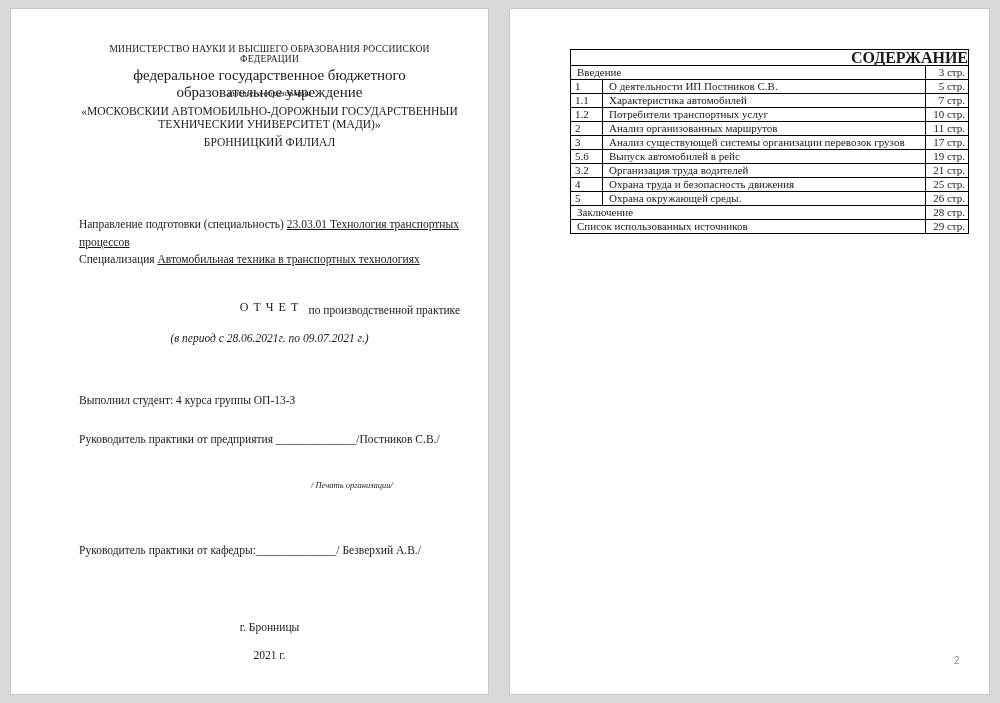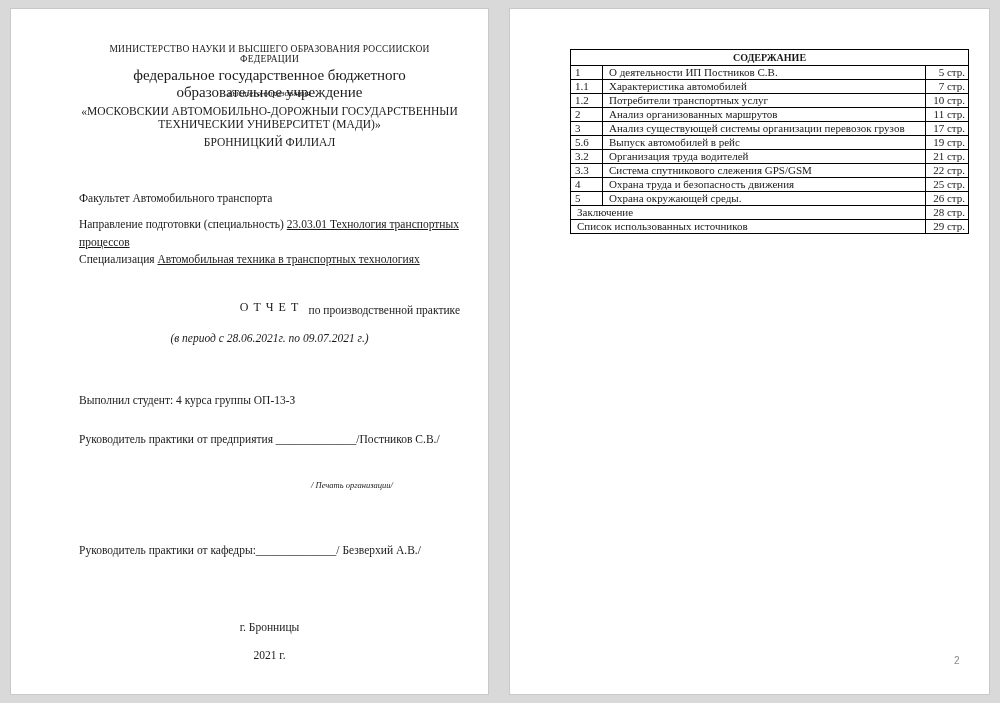--- a/index.html
+++ b/index.html
@@ -51,21 +51,21 @@
     font-size:11px;
   }
   .toc-table th, .toc-table td {
     border:1px solid #000;
     height:14px;
     padding:0 3px;
     line-height:13px;
     white-space:nowrap;
     overflow:hidden;
   }
-  .toc-table th { font-size:10px; font-weight:bold; text-align:center; padding:1px 0; }
+  .toc-table th { font-size:16px; font-weight:bold; text-align:right; padding:1px 0; }
   .toc-table td.num   { width:32px;  padding-left:4px; }
   .toc-table td.title { padding-left:6px; }
   .toc-table td.pg    { width:43px;  text-align:right; padding-right:3px; }
 
   .page-number {
     position:absolute; left:444px; top:646px;
     font-size:10px; color:#8a8a8a;
     font-family:"Liberation Sans","DejaVu Sans",sans-serif;
   }
 </style>
@@ -74,21 +74,20 @@
 
 <div class="canvas">
 
   <div class="page page-left">
     <div class="abs ctr ministry">МИНИСТЕРСТВО НАУКИ И ВЫСШЕГО ОБРАЗОВАНИЯ РОССИИСКОИ ФЕДЕРАЦИИ</div>
     <div class="abs ctr institution">федеральное государственное бюджетного образовательное учреждение</div>
     <div class="abs ctr edu-level">высшего образования</div>
     <div class="abs ctr university">«МОСКОВСКИИ АВТОМОБИЛЬНО-ДОРОЖНЫИ ГОСУДАРСТВЕННЫИ ТЕХНИЧЕСКИИ УНИВЕРСИТЕТ (МАДИ)»</div>
     <div class="abs ctr branch">БРОННИЦКИЙ ФИЛИАЛ</div>
 
-    <div class="abs faculty">Факультет Автомобильного транспорта</div>
 
     <div class="abs direction"><span>Направление подготовки (специальность) </span><span class="u">23.03.01 Технология транспортных процессов</span></div>
 
     <div class="abs specialization"><span>Специализация </span><span class="u">Автомобильная техника в транспортных технологиях</span></div>
 
     <div class="abs ctr report-title">О Т Ч Е Т</div>
     <div class="abs ctr report-subtitle">по производственной практике</div>
     <div class="abs ctr report-period">(в период с 28.06.2021г. по 09.07.2021 г.)</div>
 
     <div class="abs student-line">Выполнил студент: 4 курса группы ОП-13-З</div>
@@ -101,20 +100,24 @@
   </div>
 
   <div class="page page-right">
     <table class="toc-table">
       <thead>
         <tr>
           <th colspan="3">СОДЕРЖАНИЕ</th>
         </tr>
       </thead>
       <tbody>
+          <tr>
+            <td class="title" colspan="2">Введение</td>
+            <td class="pg">3 стр.</td>
+          </tr>
           <tr>
             <td class="num">1</td>
             <td class="title">О деятельности ИП Постников С.В.</td>
             <td class="pg">5 стр.</td>
           </tr>
           <tr>
             <td class="num">1.1</td>
             <td class="title">Характеристика автомобилей</td>
             <td class="pg">7 стр.</td>
           </tr>
@@ -137,25 +140,20 @@
             <td class="num">5.6</td>
             <td class="title">Выпуск автомобилей в рейс</td>
             <td class="pg">19 стр.</td>
           </tr>
           <tr>
             <td class="num">3.2</td>
             <td class="title">Организация труда водителей</td>
             <td class="pg">21 стр.</td>
           </tr>
           <tr>
-            <td class="num">3.3</td>
-            <td class="title">Система спутникового слежения GPS/GSM</td>
-            <td class="pg">22 стр.</td>
-          </tr>
-          <tr>
             <td class="num">4</td>
             <td class="title">Охрана труда и безопасность движения</td>
             <td class="pg">25 стр.</td>
           </tr>
           <tr>
             <td class="num">5</td>
             <td class="title">Охрана окружающей среды.</td>
             <td class="pg">26 стр.</td>
           </tr>
           <tr>

